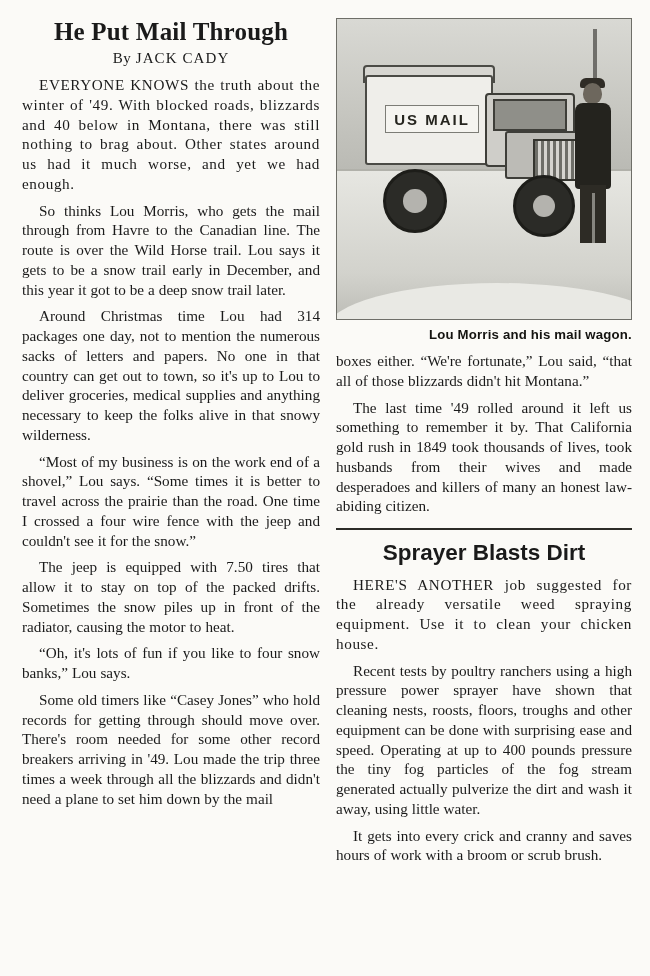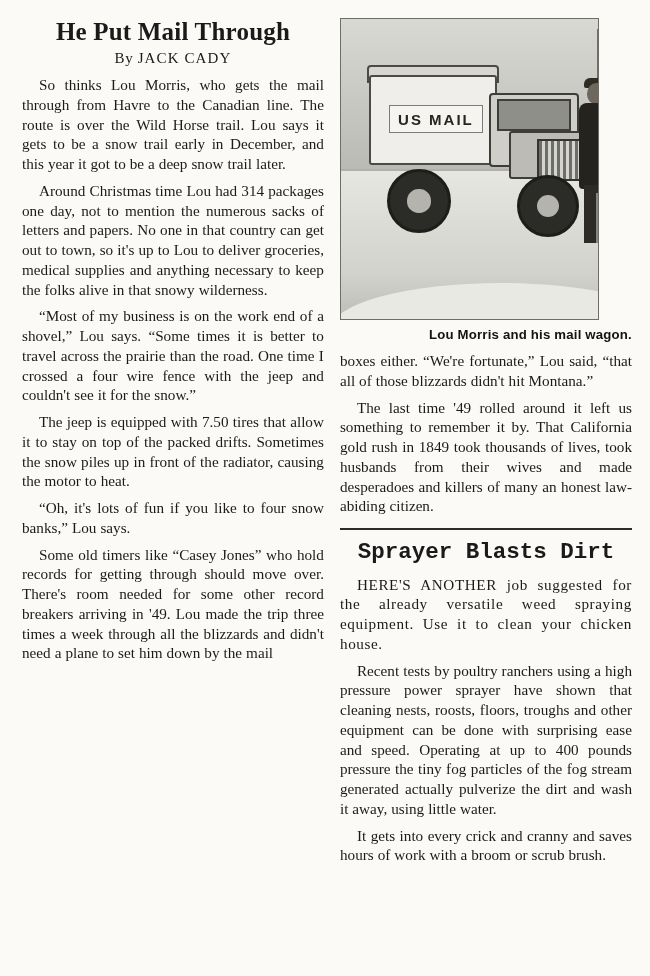--- a/index.html
+++ b/index.html
@@ -77,21 +77,21 @@
     text-indent: 17px;
   }
   .lead {
     letter-spacing: 0.6px;
   }
   
   .photo-wrap {
     margin: 4px 0 0 0;
   }
   .photo {
-    width: 259px;
+    width: 296px;
     height: 302px;
     background: #9a9a94;
     position: relative;
     overflow: hidden;
     border: 1px solid #6e6e68;
     box-sizing: border-box;
   }
   .sky {
     position: absolute;
     left: 0; top: 0; right: 0;
@@ -273,21 +273,21 @@
     margin: 7px 0 9px 0;
     color: #141310;
   }
   .rule {
     border: none;
     border-top: 2px solid #2c2c28;
     margin: 12px 0 10px 0;
     height: 0;
   }
   .sub-headline {
-    font-family: Liberation Mono, monospace;
+    font-family: Liberation Sans, sans-serif;
     font-weight: bold;
     font-size: 22.5px;
     line-height: 1.14;
     text-align: center;
     margin: 2px 0 9px 0;
   }
   .sub-headline .l2 { display: block; }
 </style>
 </head>
 <body>
@@ -297,20 +297,21 @@
 
     <div class="col col-left">
       <h1 class="headline">
         <span>He Put Mail Through</span>
       </h1>
       <div class="byline">
         <span class="by">By</span>
         <span class="name">JACK CADY</span>
       </div>
 
+      <p class="body first lead">EVERYONE KNOWS the truth about the winter of '49. With blocked roads, blizzards and 40 below in Montana, there was still nothing to brag about. Other states around us had it much worse, and yet we had enough.</p>
       <p class="body">So thinks Lou Morris, who gets the mail through from Havre to the Canadian line. The route is over the Wild Horse trail. Lou says it gets to be a snow trail early in December, and this year it got to be a deep snow trail later.</p>
       <p class="body">Around Christmas time Lou had 314 packages one day, not to mention the numerous sacks of letters and papers. No one in that country can get out to town, so it's up to Lou to deliver groceries, medical supplies and anything necessary to keep the folks alive in that snowy wilderness.</p>
       <p class="body">“Most of my business is on the work end of a shovel,” Lou says. “Some times it is better to travel across the prairie than the road. One time I crossed a four wire fence with the jeep and couldn't see it for the snow.”</p>
       <p class="body">The jeep is equipped with 7.50 tires that allow it to stay on top of the packed drifts. Sometimes the snow piles up in front of the radiator, causing the motor to heat.</p>
       <p class="body">“Oh, it's lots of fun if you like to four snow banks,” Lou says.</p>
       <p class="body">Some old timers like “Casey Jones” who hold records for getting through should move over. There's room needed for some other record breakers arriving in '49. Lou made the trip three times a week through all the blizzards and didn't need a plane to set him down by the mail</p>
     </div>
 
     <div class="col col-right">
       <div class="photo-wrap">

